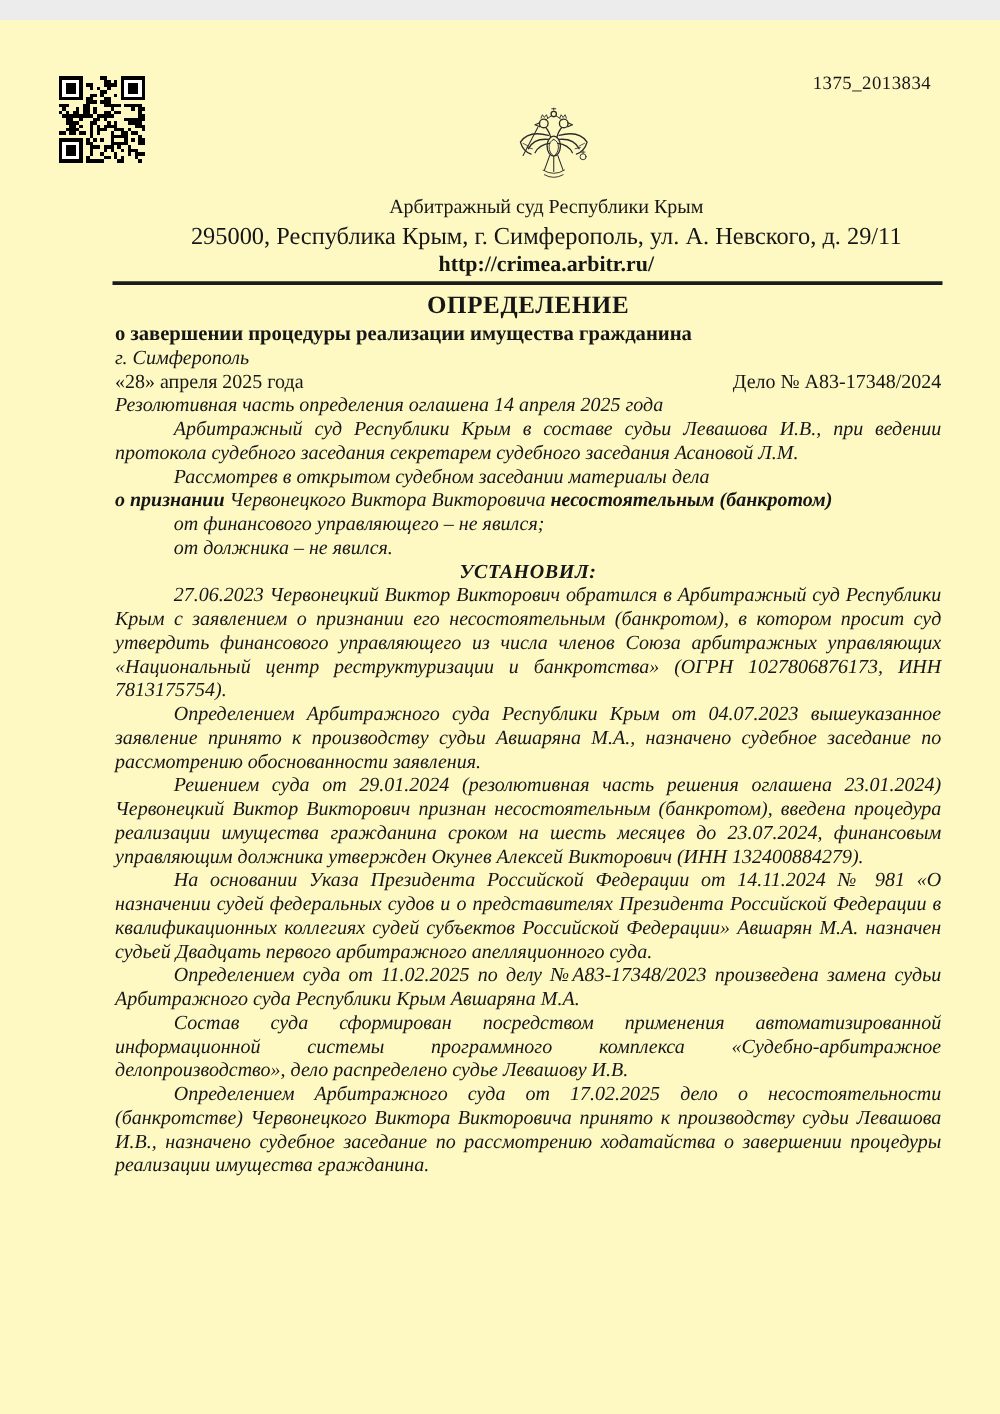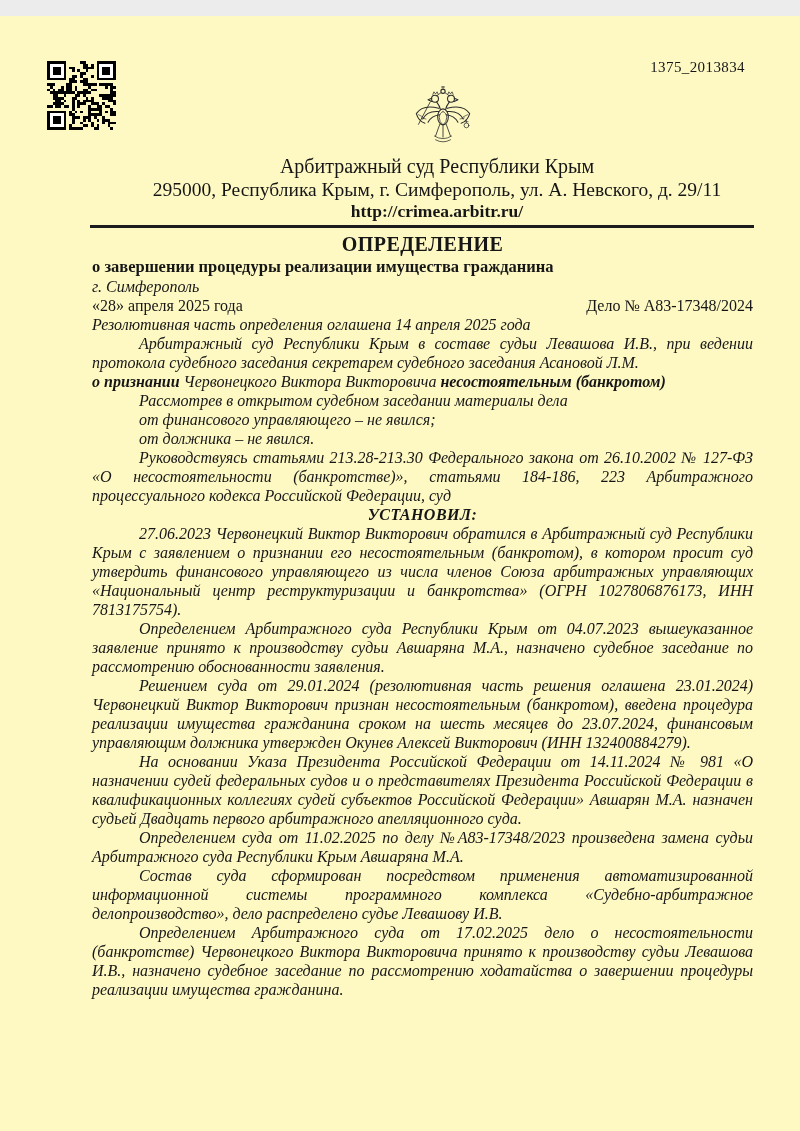--- a/index.html
+++ b/index.html
@@ -7,21 +7,21 @@
     position:relative;width:800px;height:1131px;background:#fef9c3;
     font-family:"Liberation Serif","DejaVu Serif",serif;color:#161616;
     overflow:hidden;margin:16px auto;
   }
   .qr{position:absolute;left:47px;top:44px;width:69px;height:71px;}
   .qr svg{width:100%;height:100%;}
   .doc-num{position:absolute;top:43px;right:55px;font-size:15px;letter-spacing:.4px;}
   .emblem{position:absolute;left:411px;top:68px;width:64px;height:70px;}
   .emblem svg{width:100%;height:100%;}
   .header-center{position:absolute;left:92px;top:138px;width:690px;text-align:center;}
-  .court-name{font-size:20px;line-height:24px;}
+  .court-name{font-size:16px;line-height:24px;}
   .court-address{font-size:19.5px;line-height:23px;}
   .court-website{font-size:17.5px;font-weight:bold;line-height:21px;font-family:"Liberation Serif",serif;}
   .rule{position:absolute;left:90px;top:209px;width:664px;height:3px;background:#1c1c1c;}
   .body-block{
     position:absolute;left:92px;top:214px;width:661px;
     font-size:16px;line-height:19px;
   }
   .doc-title{text-align:center;font-weight:bold;font-size:20px;line-height:25px;padding-top:2px;letter-spacing:.5px;}
   .doc-subtitle{font-weight:bold;font-size:16.5px;line-height:20px;}
   .body-block p{margin:0;text-align:justify;font-style:italic;}
@@ -299,28 +299,27 @@
     <p class="line">г. Симферополь</p>
 
     <div class="meta-row">
       <span>«28» апреля 2025 года</span>
       <span>Дело № А83-17348/2024</span>
     </div>
 
     <p class="line">Резолютивная часть определения оглашена 14 апреля 2025 года</p>
 
     <p class="ind">Арбитражный суд Республики Крым в составе судьи Левашова И.В., при ведении протокола судебного заседания секретарем судебного заседания Асановой Л.М.</p>
+    <p class="line ind">Рассмотрев в открытом судебном заседании материалы дела</p>
+
     <p class="line"><span class="bold">о признании </span><span>Червонецкого Виктора Викторовича </span><span class="bold">несостоятельным (банкротом)</span></p>
-
-    <p class="line ind">Рассмотрев в открытом судебном заседании материалы дела</p>
 
     <p class="line ind">от финансового управляющего – не явился;</p>
     <p class="line ind">от должника – не явился.</p>
 
-    <p class="ind">Руководствуясь статьями 213.28-213.30 Федерального закона от 26.10.2002 № 127-ФЗ «О несостоятельности (банкротстве)», статьями 184-186, 223 Арбитражного процессуального кодекса Российской Федерации, суд</p>
 
     <p class="established">УСТАНОВИЛ:</p>
 
     <p class="ind">27.06.2023 Червонецкий Виктор Викторович обратился в Арбитражный суд Республики Крым с заявлением о признании его несостоятельным (банкротом), в котором просит суд утвердить финансового управляющего из числа членов Союза арбитражных управляющих «Национальный центр реструктуризации и банкротства» (ОГРН 1027806876173, ИНН 7813175754).</p>
     <p class="ind">Определением Арбитражного суда Республики Крым от 04.07.2023 вышеуказанное заявление принято к производству судьи Авшаряна М.А., назначено судебное заседание по рассмотрению обоснованности заявления.</p>
     <p class="ind">Решением суда от 29.01.2024 (резолютивная часть решения оглашена 23.01.2024) Червонецкий Виктор Викторович признан несостоятельным (банкротом), введена процедура реализации имущества гражданина сроком на шесть месяцев до 23.07.2024, финансовым управляющим должника утвержден Окунев Алексей Викторович (ИНН 132400884279).</p>
     <p class="ind">На основании Указа Президента Российской Федерации от 14.11.2024 № 981 «О назначении судей федеральных судов и о представителях Президента Российской Федерации в квалификационных коллегиях судей субъектов Российской Федерации» Авшарян М.А. назначен судьей Двадцать первого арбитражного апелляционного суда.</p>
     <p class="ind">Определением суда от 11.02.2025 по делу №А83-17348/2023 произведена замена судьи Арбитражного суда Республики Крым Авшаряна М.А.</p>
     <p class="ind">Состав суда сформирован посредством применения автоматизированной информационной системы программного комплекса «Судебно-арбитражное делопроизводство», дело распределено судье Левашову И.В.</p>
     <p class="ind">Определением Арбитражного суда от 17.02.2025 дело о несостоятельности (банкротстве) Червонецкого Виктора Викторовича принято к производству судьи Левашова И.В., назначено судебное заседание по рассмотрению ходатайства о завершении процедуры реализации имущества гражданина.</p>

